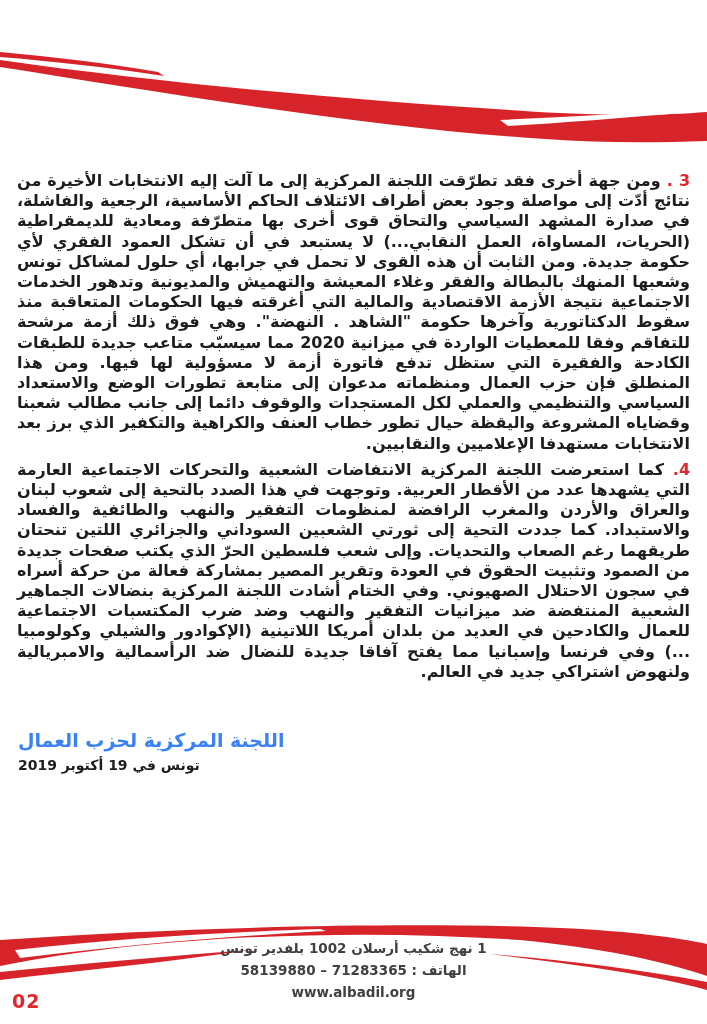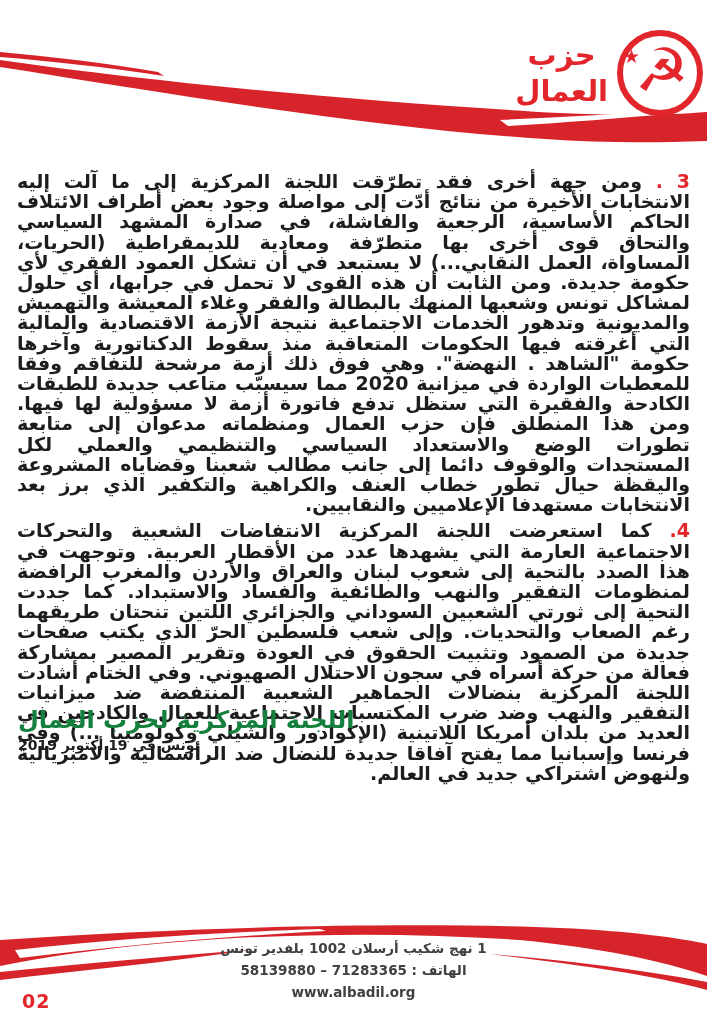--- a/index.html
+++ b/index.html
@@ -28,68 +28,58 @@
     font-size:60px; line-height:1; color:#e2262b; transform:translate(2px,-3px);
   }
   .emblem .star {
     position:absolute; left:0px; top:11px; font-size:19px; line-height:1; color:#e2262b;
   }
 
   
   .doc-body {
     position:absolute; top:171px; left:17px; right:17px;
     direction:rtl; text-align:justify;
-    color:#1f1c1d; font-weight:bold; font-size:19px; line-height:20.2px;
+    color:#1f1c1d; font-weight:bold; font-size:16px; line-height:20.2px;
   }
   .doc-body p { margin:0 0 6px 0; }
   .pnum { color:#e2262b; }
 
   .signature {
     position:absolute; left:18px; top:708px;
     direction:rtl; text-align:left;
   }
-  .sig-committee { color:#15803d; font-weight:bold; font-size:24px; line-height:24px; }
+  .sig-committee { color:#3b82f6; font-weight:bold; font-size:19px; line-height:24px;margin-top:20px; }
   .sig-date { color:#1f1c1d; font-weight:bold; font-size:14px; line-height:22px; margin-top:2px; }
 
   
   .footer-text {
     position:absolute; left:0; right:0; top:937px; text-align:center;
     color:#404040; font-weight:bold;
   }
   .footer-text .line { font-size:13.5px; line-height:22px; }
   .footer-text .rtl { direction:rtl; }
   .footer-text .ltr { direction:ltr; }
   .page-number {
-    position:absolute; left:22px; top:990px;
+    position:absolute; left:12px; top:990px;
     color:#e2262b; font-weight:bold; font-size:19px; letter-spacing:1px;
   }
 </style>
 </head>
 <body>
 
 <div class="page">
 
   <svg class="ribbon ribbon-header" width="707" height="160" viewBox="0 0 707 160">
     <path fill="#d7242b" d="M0,60 C180,86 400,104 560,113 C620,116 670,115 707,112
                              L707,141 C650,143 600,143 545,139 C370,128 160,92 0,67 Z"></path>
     <path fill="#ffffff" d="M500,120 C560,117 620,114 678,110 L692,112
                              C622,118 560,123 508,126 Z"></path>
     <path fill="#d7242b" d="M0,52 C55,57 105,63 158,72 L164,76 C105,67 50,61 0,57 Z"></path>
   </svg>
 
-  <div class="logo">
-    <div class="logo-text">
-      <div>حزب</div>
-      <div>العمال</div>
-    </div>
-    <div class="emblem">
-      <span class="star">★</span>
-      <span class="hs">☭</span>
-    </div>
-  </div>
 
   <div class="doc-body">
     <p><span class="pnum">3 .</span> <span>ومن جهة أخرى فقد تطرّقت اللجنة المركزية إلى ما آلت إليه الانتخابات الأخيرة من نتائج أدّت إلى مواصلة وجود بعض أطراف الائتلاف الحاكم الأساسية، الرجعية والفاشلة، في صدارة المشهد السياسي والتحاق قوى أخرى بها متطرّفة ومعادية للديمقراطية (الحريات، المساواة، العمل النقابي...) لا يستبعد في أن تشكل العمود الفقري لأي حكومة جديدة. ومن الثابت أن هذه القوى لا تحمل في جرابها، أي حلول لمشاكل تونس وشعبها المنهك بالبطالة والفقر وغلاء المعيشة والتهميش والمديونية وتدهور الخدمات الاجتماعية نتيجة الأزمة الاقتصادية والمالية التي أغرقته فيها الحكومات المتعاقبة منذ سقوط الدكتاتورية وآخرها حكومة "الشاهد . النهضة". وهي فوق ذلك أزمة مرشحة للتفاقم وفقا للمعطيات الواردة في ميزانية 2020 مما سيسبّب متاعب جديدة للطبقات الكادحة والفقيرة التي ستظل تدفع فاتورة أزمة لا مسؤولية لها فيها. ومن هذا المنطلق فإن حزب العمال ومنظماته مدعوان إلى متابعة تطورات الوضع والاستعداد السياسي والتنظيمي والعملي لكل المستجدات والوقوف دائما إلى جانب مطالب شعبنا وقضاياه المشروعة واليقظة حيال تطور خطاب العنف والكراهية والتكفير الذي برز بعد الانتخابات مستهدفا الإعلاميين والنقابيين.</span></p>
     <p><span class="pnum">4.</span> <span>كما استعرضت اللجنة المركزية الانتفاضات الشعبية والتحركات الاجتماعية العارمة التي يشهدها عدد من الأقطار العربية. وتوجهت في هذا الصدد بالتحية إلى شعوب لبنان والعراق والأردن والمغرب الرافضة لمنظومات التفقير والنهب والطائفية والفساد والاستبداد. كما جددت التحية إلى ثورتي الشعبين السوداني والجزائري اللتين تنحتان طريقهما رغم الصعاب والتحديات. وإلى شعب فلسطين الحرّ الذي يكتب صفحات جديدة من الصمود وتثبيت الحقوق في العودة وتقرير المصير بمشاركة فعالة من حركة أسراه في سجون الاحتلال الصهيوني. وفي الختام أشادت اللجنة المركزية بنضالات الجماهير الشعبية المنتفضة ضد ميزانيات التفقير والنهب وضد ضرب المكتسبات الاجتماعية للعمال والكادحين في العديد من بلدان أمريكا اللاتينية (الإكوادور والشيلي وكولومبيا ...) وفي فرنسا وإسبانيا مما يفتح آفاقا جديدة للنضال ضد الرأسمالية والامبريالية ولنهوض اشتراكي جديد في العالم.</span></p>
   </div>
 
   <div class="signature">
     <div class="sig-committee">اللجنة المركزية لحزب العمال</div>
     <div class="sig-date">تونس في 19 أكتوبر 2019</div>
   </div>

